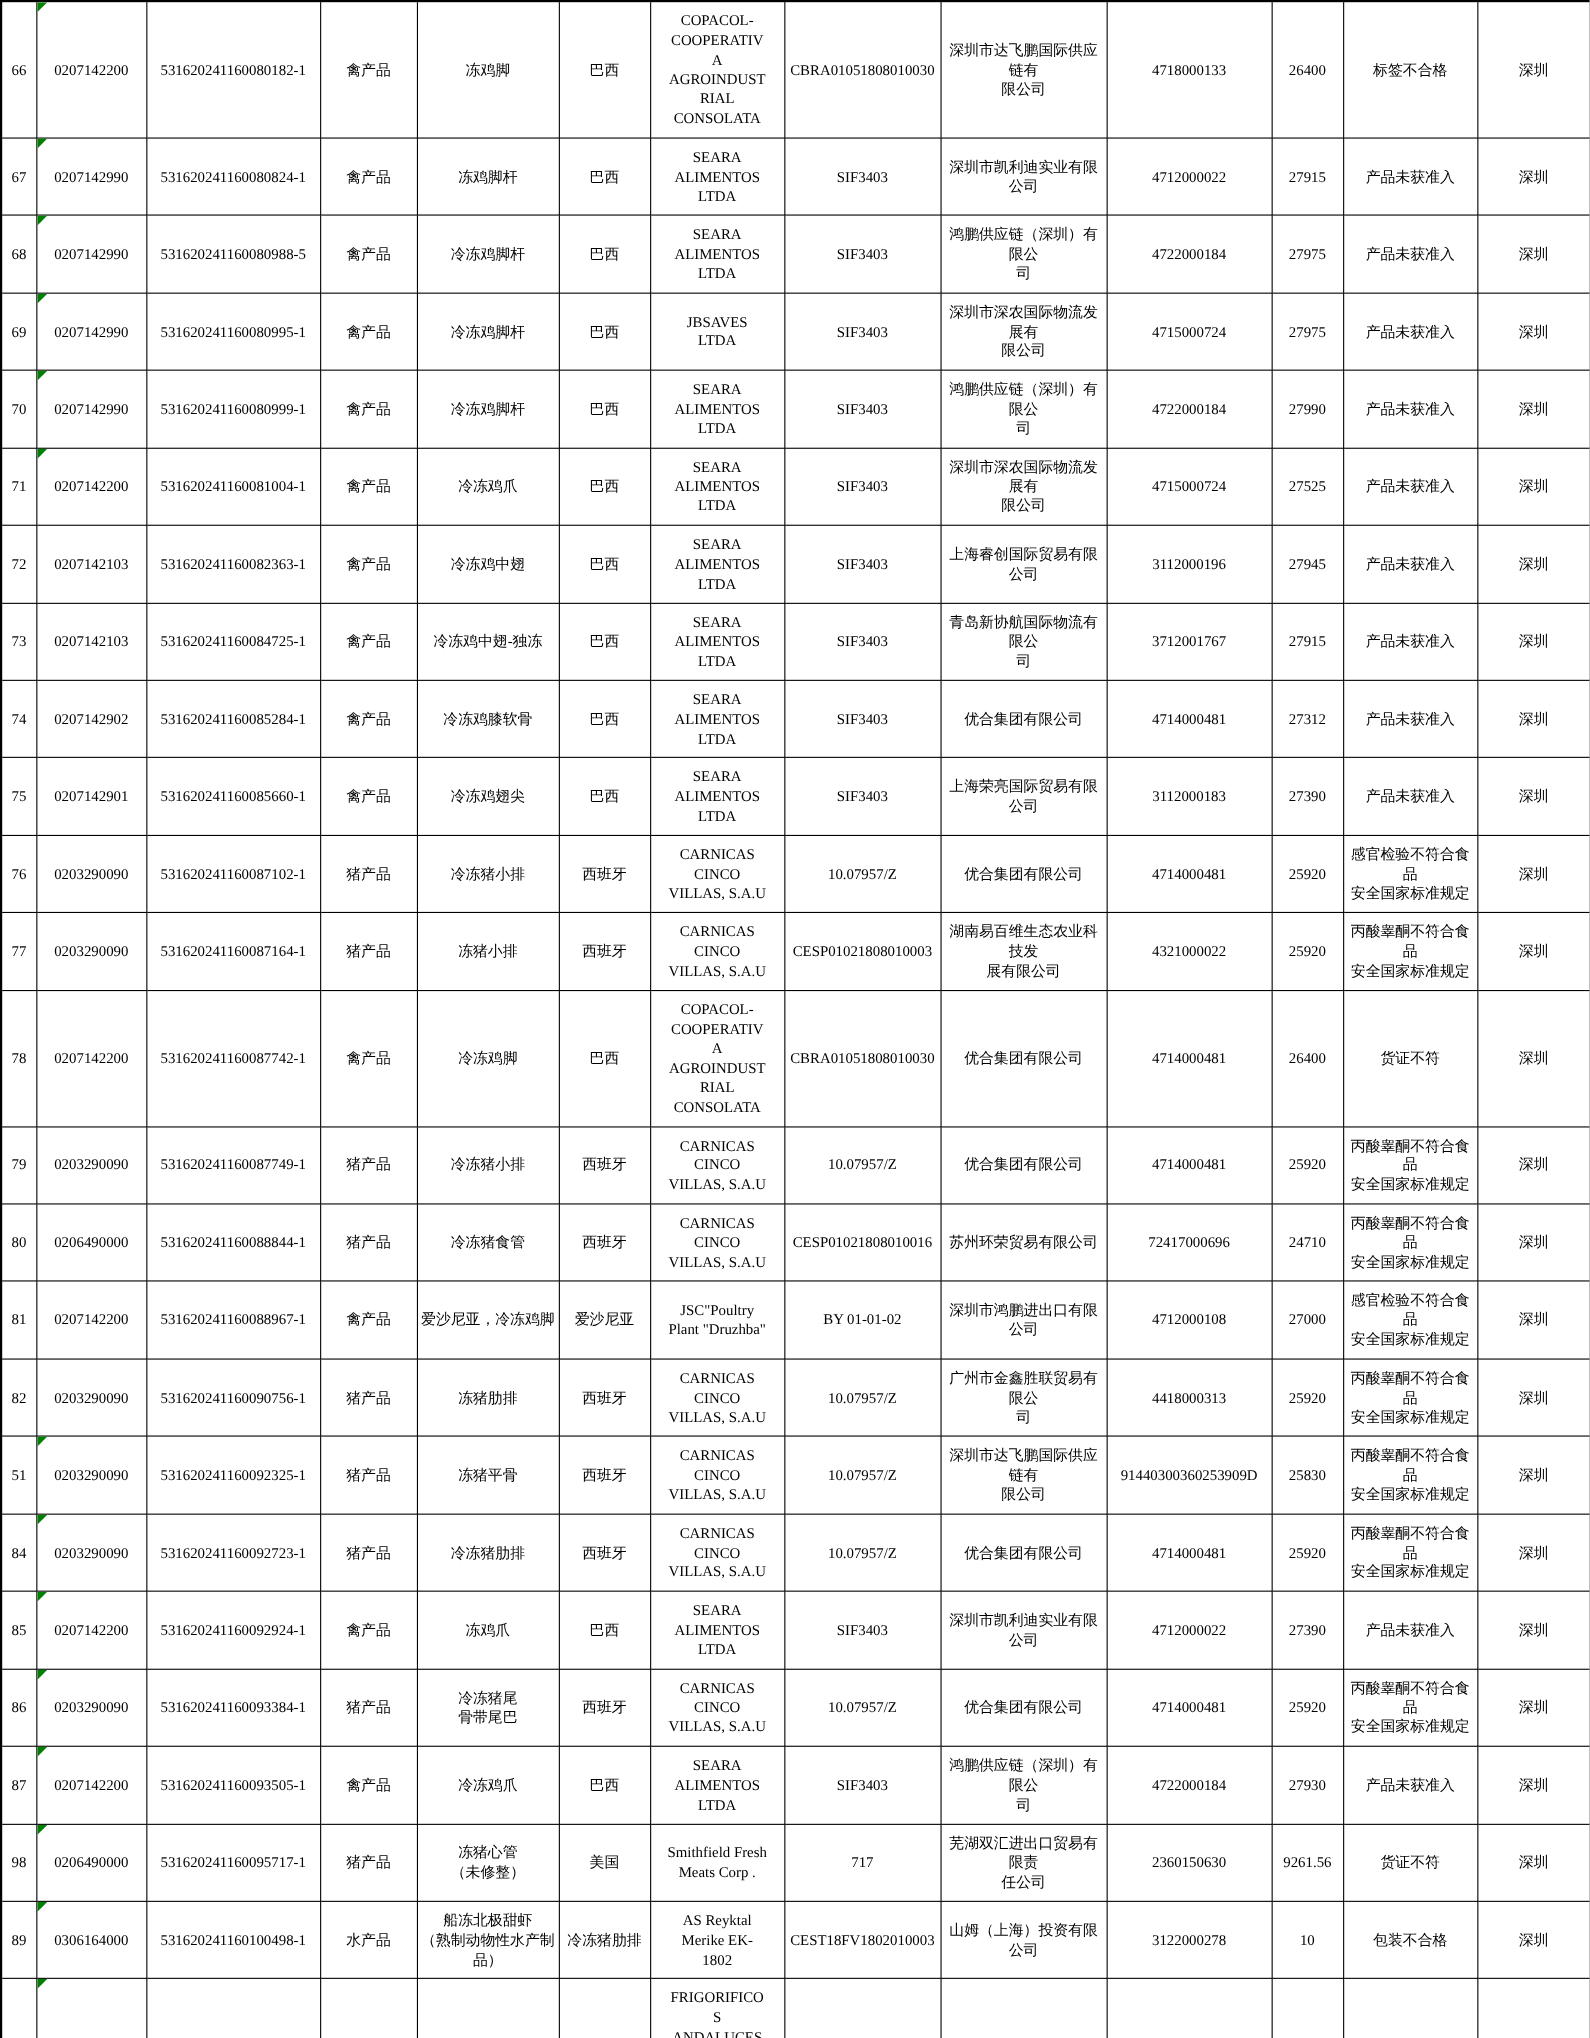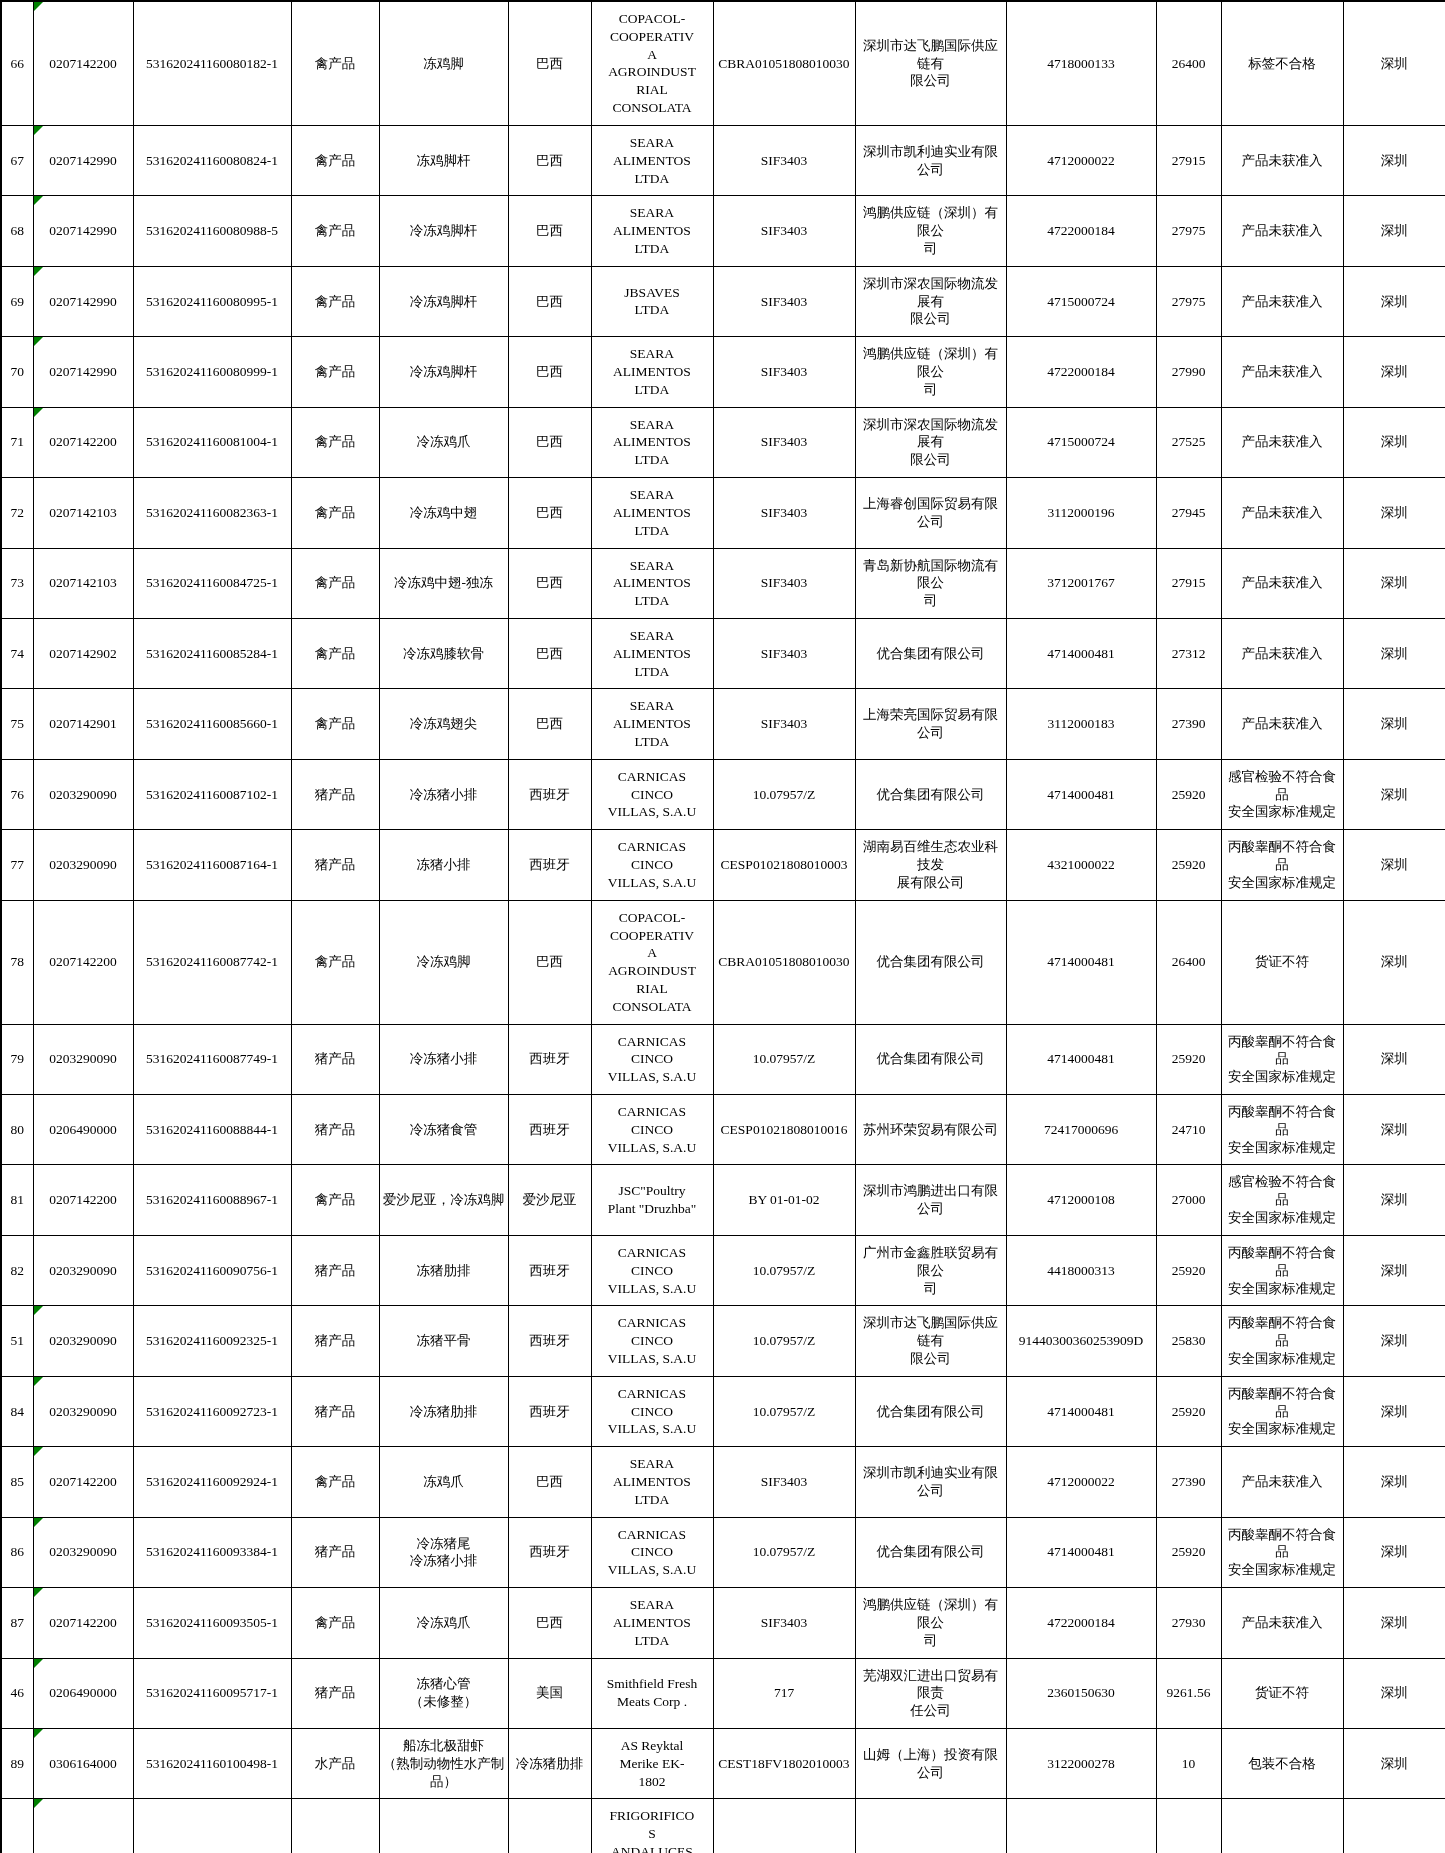--- a/index.html
+++ b/index.html
@@ -424,21 +424,21 @@
         <td class="cell-qty">27390</td>
         <td class="cell-reason">产品未获准入</td>
         <td class="cell-port">深圳</td>
       </tr>
       <tr>
         <td class="cell-no">86</td>
         <td class="cell-hs">0203290090<span class="corner-marker"></span></td>
         <td class="cell-id">531620241160093384-1</td>
         <td class="cell-cat">猪产品</td>
         <td class="cell-name">冷冻猪尾
-冷冻猪小排</td>
+骨带尾巴</td>
         <td class="cell-origin">西班牙</td>
         <td class="cell-manu">CARNICAS
 CINCO
 VILLAS, S.A.U</td>
         <td class="cell-reg">10.07957/Z</td>
         <td class="cell-importer">优合集团有限公司</td>
         <td class="cell-code">4714000481</td>
         <td class="cell-qty">25920</td>
         <td class="cell-reason">丙酸睾酮不符合食品
 安全国家标准规定</td>
@@ -456,21 +456,21 @@
 LTDA</td>
         <td class="cell-reg">SIF3403</td>
         <td class="cell-importer">鸿鹏供应链（深圳）有限公
 司</td>
         <td class="cell-code">4722000184</td>
         <td class="cell-qty">27930</td>
         <td class="cell-reason">产品未获准入</td>
         <td class="cell-port">深圳</td>
       </tr>
       <tr>
-        <td class="cell-no">46</td>
+        <td class="cell-no">98</td>
         <td class="cell-hs">0206490000<span class="corner-marker"></span></td>
         <td class="cell-id">531620241160095717-1</td>
         <td class="cell-cat">猪产品</td>
         <td class="cell-name">冻猪心管
 （未修整）</td>
         <td class="cell-origin">美国</td>
         <td class="cell-manu">Smithfield Fresh
 Meats Corp .</td>
         <td class="cell-reg">717</td>
         <td class="cell-importer">芜湖双汇进出口贸易有限责

